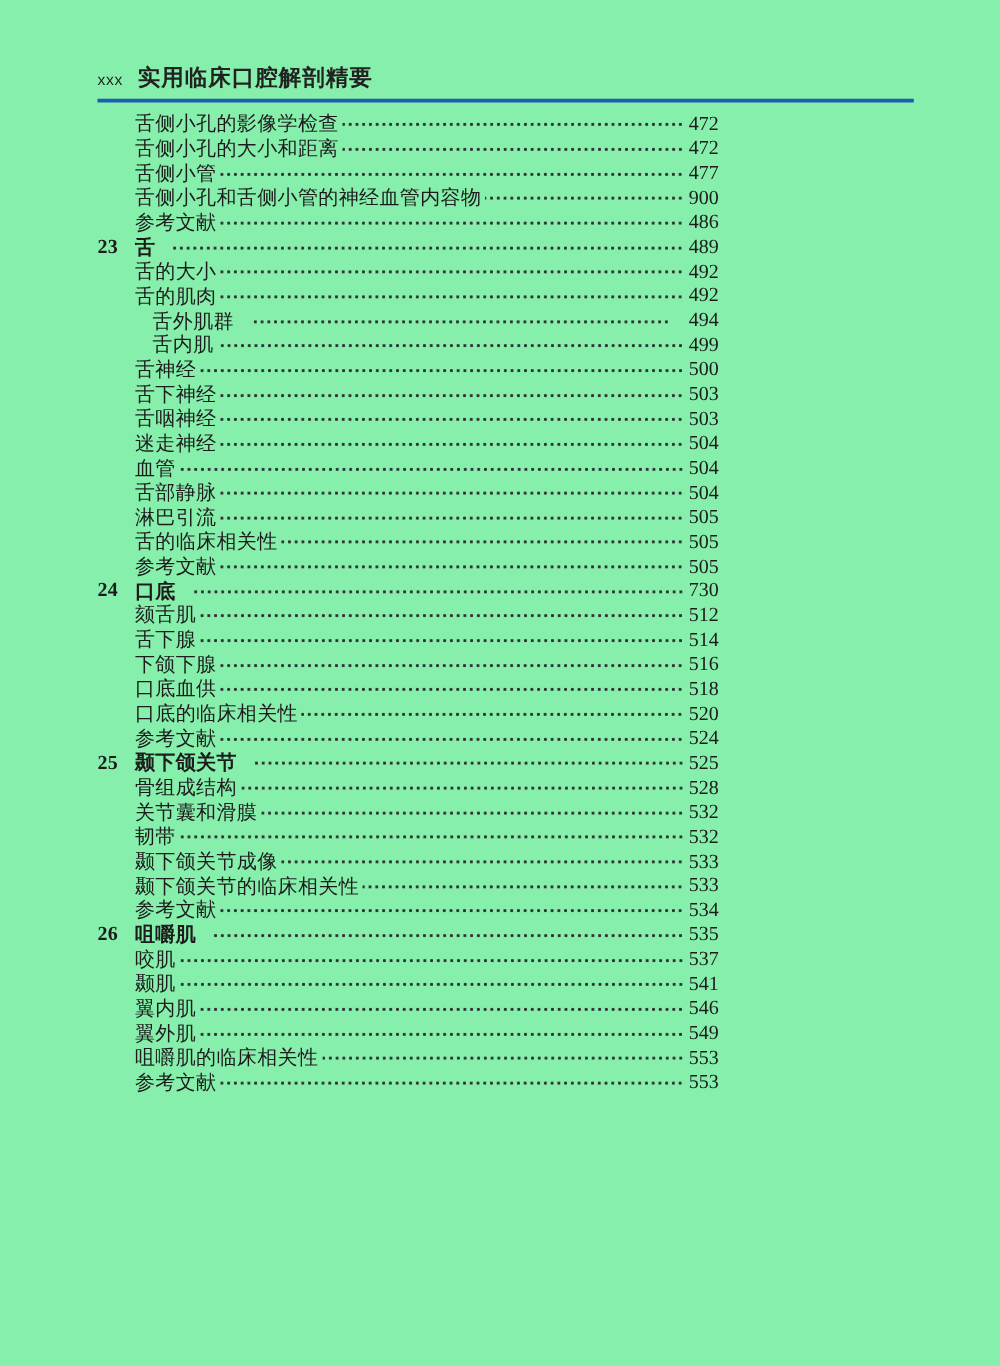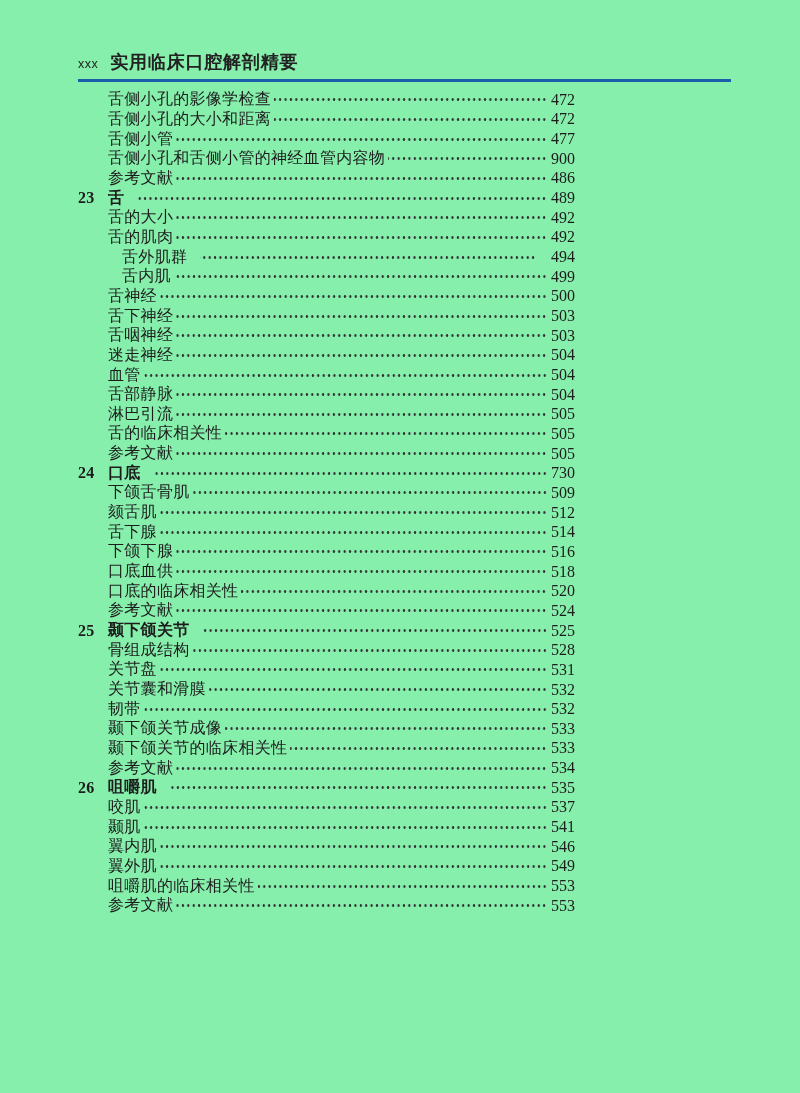--- a/index.html
+++ b/index.html
@@ -214,26 +214,20 @@
     <span class="pg">505</span>
   </div>
       <div class="toc-row lvl0">
     <span class="num">24</span>
     <span class="label">口底</span>
     <span class="leader"></span>
     <span class="pg">730</span>
   </div>
       <div class="toc-row lvl1">
 
-    <span class="label">下颌舌骨肌</span>
-    <span class="leader"></span>
-    <span class="pg">509</span>
-  </div>
-      <div class="toc-row lvl1">
-
     <span class="label">颏舌肌</span>
     <span class="leader"></span>
     <span class="pg">512</span>
   </div>
       <div class="toc-row lvl1">
 
     <span class="label">舌下腺</span>
     <span class="leader"></span>
     <span class="pg">514</span>
   </div>
@@ -268,26 +262,20 @@
     <span class="pg">525</span>
   </div>
       <div class="toc-row lvl1">
 
     <span class="label">骨组成结构</span>
     <span class="leader"></span>
     <span class="pg">528</span>
   </div>
       <div class="toc-row lvl1">
 
-    <span class="label">关节盘</span>
-    <span class="leader"></span>
-    <span class="pg">531</span>
-  </div>
-      <div class="toc-row lvl1">
-
     <span class="label">关节囊和滑膜</span>
     <span class="leader"></span>
     <span class="pg">532</span>
   </div>
       <div class="toc-row lvl1">
 
     <span class="label">韧带</span>
     <span class="leader"></span>
     <span class="pg">532</span>
   </div>

